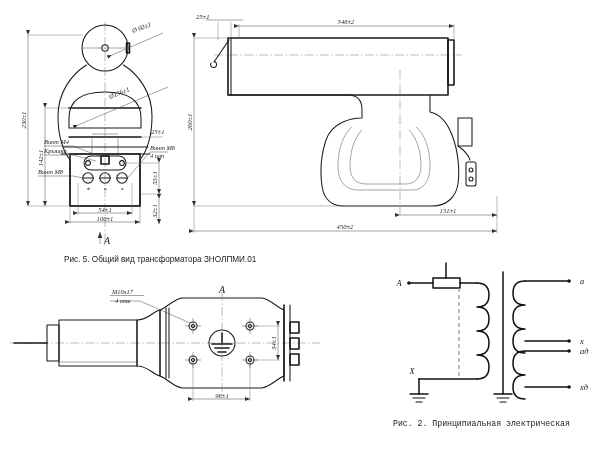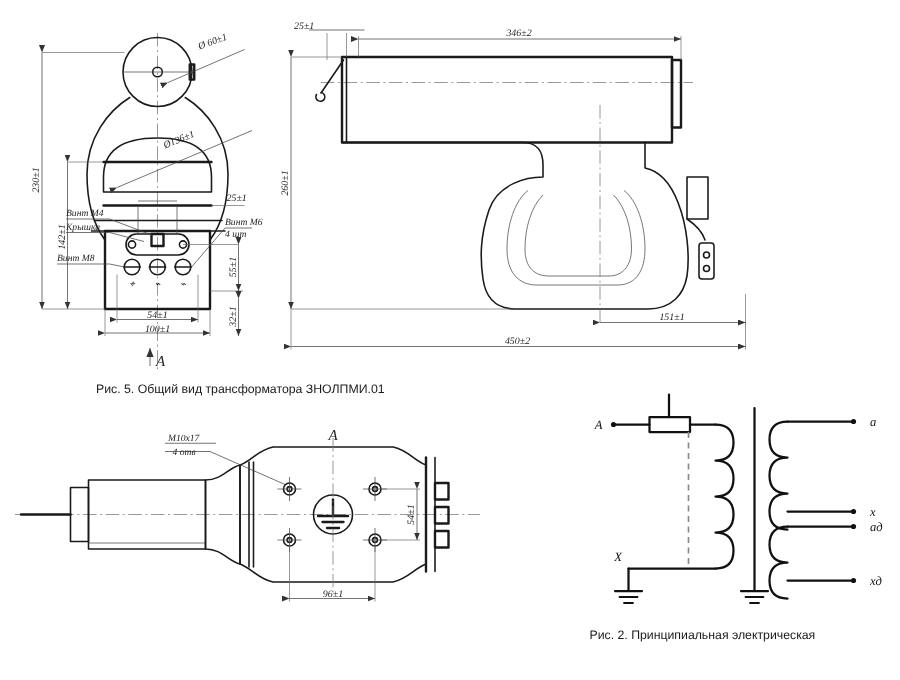--- a/index.html
+++ b/index.html
@@ -2,21 +2,21 @@
 <html><head>
 <meta charset="utf-8">
 <style>
   html,body{margin:0;padding:0;background:#ffffff;}
   body{width:600px;height:453px;overflow:hidden;
        font-family:"Liberation Sans", sans-serif;}
   #sheet{position:relative;width:600px;height:453px;background:#fff;}
   svg{display:block;}
   .cap{position:absolute;font-size:8.2px;color:#1a1a1a;line-height:1.35;}
   .cap1{left:64px;top:254px;}
-  .cap2{left:393px;top:418px;}
+  .cap2{left:393px;top:418px;font-family:Liberation Mono, monospace;}
 </style>
 </head>
 <body>
 
 <div id="sheet">
 
 <svg width="600" height="453" viewBox="0 0 600 453">
 
   <defs>
     <marker id="ar" markerWidth="7" markerHeight="7" refX="6" refY="2.4" orient="auto" markerUnits="userSpaceOnUse">

